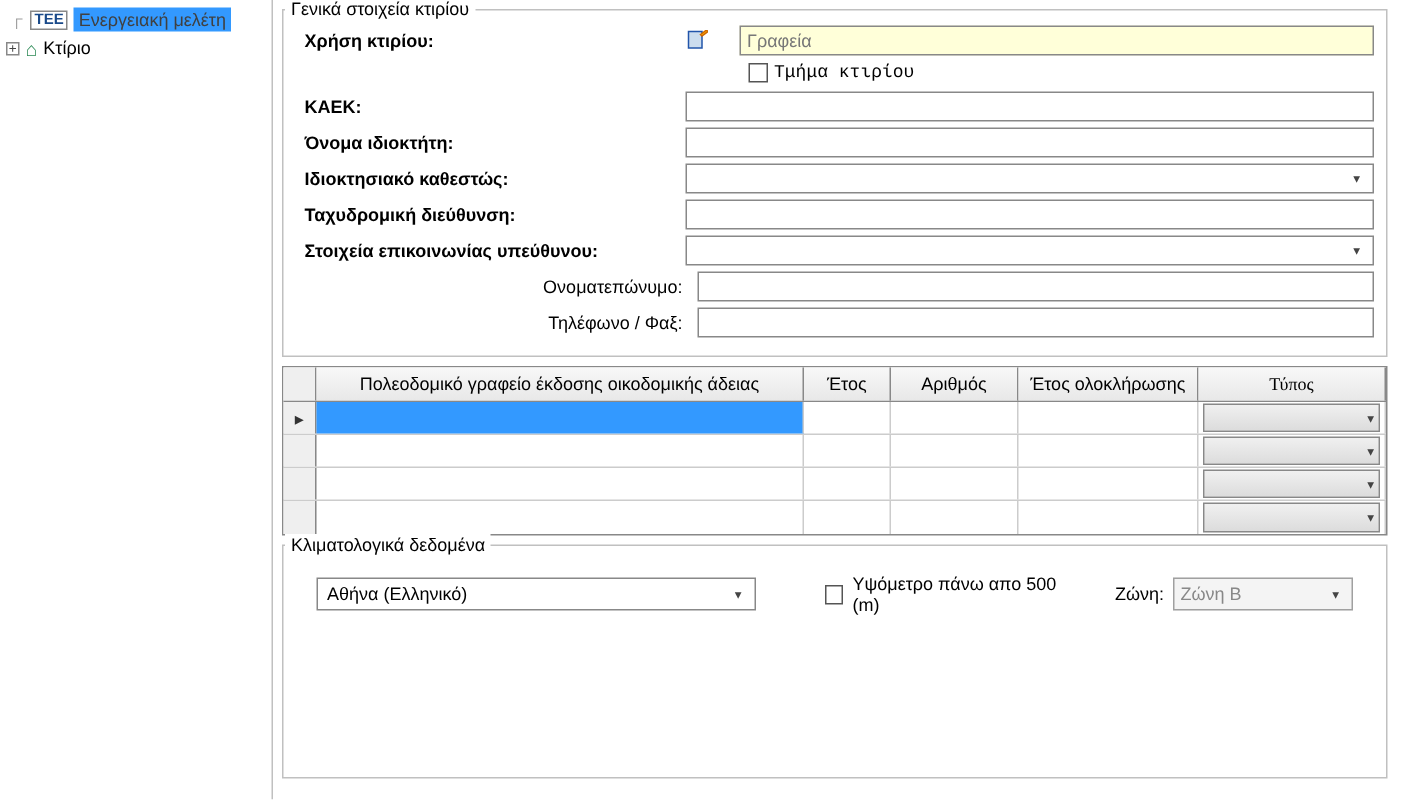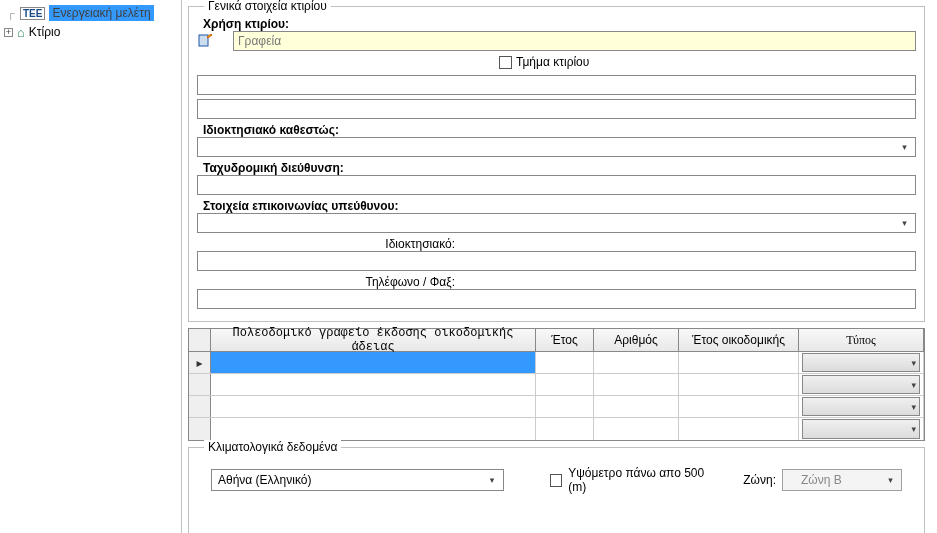--- a/index.html
+++ b/index.html
@@ -58,25 +58,25 @@
     }
     .fieldset {
       border: 1px solid #C0C0C0;
       margin: 6px;
       padding: 10px 8px 8px;
       position: relative;
     }
     .legend {
       position: absolute;
       top: -8px;
-      left: 15px;
+      left: 1px;
       background: #fff;
       padding: 0 4px;
     }
-    .form-row { display: flex; margin-bottom: 4px; flex-direction: column; }
+    .form-row { display: flex; align-items: center; margin-bottom: 4px; }
     .label-col { width: 260px; font-weight: bold; padding-left: 6px; }
     .value-col { flex: 1; display: flex; align-items: center; gap: 20px; }
     .edit-icon {
       width: 16px; height: 16px;
       display: inline-flex; align-items: center; justify-content: center;
       font-size: 12px;
       color: #1a4a8a;
     }
     .txt, .sel {
       flex: 1;
@@ -88,21 +88,21 @@
       font-size: 12px;
     }
     .txt-yellow { background: #FFFFD9; color: #777; }
     .sel { position: relative; }
     .sel-arrow {
       position: absolute; right: 2px; top: 1px; bottom: 1px;
       width: 17px;
       display: flex; align-items: center; justify-content: center;
       font-size: 9px; color: #444;
     }
-    .chk-row { margin: 3px 0 6px 302px; display: flex; align-items: center; gap: 4px; }
+    .chk-row { margin: 3px 0 6px 302px; display: flex; align-items: center; gap: 4px; font-family: Liberation Mono, monospace; }
     .chk { width: 13px; height: 13px; border: 1px solid #555; background: #fff; }
     .sub-label { width: 268px; text-align: right; padding-right: 10px; font-weight: normal; }
 
     .grid-area { margin: 6px; border: 1px solid #888; }
     .grid-header { display: flex; background: #EFEFEF; border-bottom: 1px solid #888; }
     .gh {
       border-right: 1px solid #888;
       padding: 3px 4px;
       text-align: center;
       height: 22px;
@@ -110,21 +110,21 @@
       background: linear-gradient(#F8F8F8, #E8E8E8);
     }
     .grid-row { display: flex; height: 22px; border-bottom: 1px solid #ccc; }
     .gc {
       border-right: 1px solid #ccc;
       height: 100%;
       display: flex; align-items: center; justify-content: center;
       padding: 0 2px;
     }
     .col-marker { width: 22px; background: #EFEFEF; border-right: 1px solid #888; }
-    .col-pol { width: 325px; font-family: Liberation Mono, monospace; }
+    .col-pol { width: 325px; }
     .col-year { width: 58px; }
     .col-num { width: 85px; }
     .col-finish { width: 120px; }
     .col-type { flex: 1; font-family: Liberation Serif, serif; }
     .sel-cell { background: #3399FF; }
     .type-cell {
       background: linear-gradient(#F0F0F0, #DCDCDC);
       border: 1px solid #888;
       margin: 1px;
       width: calc(100% - 2px);
@@ -139,21 +139,21 @@
       display: flex; align-items: center;
       padding: 8px 14px; gap: 22px;
     }
     .clim-sel {
       width: 300px; height: 22px; border: 1px solid #888;
       position: relative; padding: 3px 6px;
     }
     .zone-sel {
       width: 120px; height: 22px; border: 1px solid #A0A0A0;
       color: #888; background: #F4F4F4;
-      position: relative; padding: 3px 18px;
+      position: relative; padding: 3px 4px;
     }
   </style>
 </head>
 <body>
 
 <div class="container">
   <div class="tree-panel">
     <div class="tree-row">
       <span class="tree-conn">┌</span>
       <span class="tee-badge">TEE</span>
@@ -183,25 +183,27 @@
           <div class="txt txt-yellow"><span>Γραφεία</span></div>
         </div>
       </div>
 
       <div class="chk-row">
         <span class="chk"></span>
         <span>Τμήμα κτιρίου</span>
       </div>
 
       <div class="form-row">
-        <div class="value-col">
-            <div class="txt"></div>
-          </div>
-      </div>
-      <div class="form-row">
+        <div class="label-col">ΚΑΕΚ:</div>
+        <div class="value-col">
+            <div class="txt"></div>
+          </div>
+      </div>
+      <div class="form-row">
+        <div class="label-col">Όνομα ιδιοκτήτη:</div>
         <div class="value-col">
             <div class="txt"></div>
           </div>
       </div>
       <div class="form-row">
         <div class="label-col">Ιδιοκτησιακό καθεστώς:</div>
         <div class="value-col">
             <div class="txt sel">
               <span class="sel-arrow">▾</span>
             </div>
@@ -216,40 +218,40 @@
       <div class="form-row">
         <div class="label-col">Στοιχεία επικοινωνίας υπεύθυνου:</div>
         <div class="value-col">
             <div class="txt sel">
               <span class="sel-arrow">▾</span>
             </div>
           </div>
       </div>
 
       <div class="form-row">
-        <div class="label-col sub-label">Ιδιοκτησιακό:</div>
+        <div class="label-col sub-label">Ονοματεπώνυμο:</div>
         <div class="value-col">
             <div class="txt"></div>
           </div>
       </div>
       <div class="form-row">
         <div class="label-col sub-label">Τηλέφωνο / Φαξ:</div>
         <div class="value-col">
             <div class="txt"></div>
           </div>
       </div>
     </div>
 
     <div class="grid-area">
       <div class="grid-header">
         <div class="gh col-marker"></div>
         <div class="gh col-pol">Πολεοδομικό γραφείο έκδοσης οικοδομικής άδειας</div>
         <div class="gh col-year">Έτος</div>
         <div class="gh col-num">Αριθμός</div>
-        <div class="gh col-finish">Έτος οικοδομικής</div>
+        <div class="gh col-finish">Έτος ολοκλήρωσης</div>
         <div class="gh col-type">Τύπος</div>
       </div>
       <div class="grid-row">
         <div class="gc col-marker" style="justify-content:center;color:#333;">▸</div>
         <div class="gc col-pol sel-cell"></div>
         <div class="gc col-year"></div>
         <div class="gc col-num"></div>
         <div class="gc col-finish"></div>
         <div class="gc col-type">
             <div class="type-cell">

